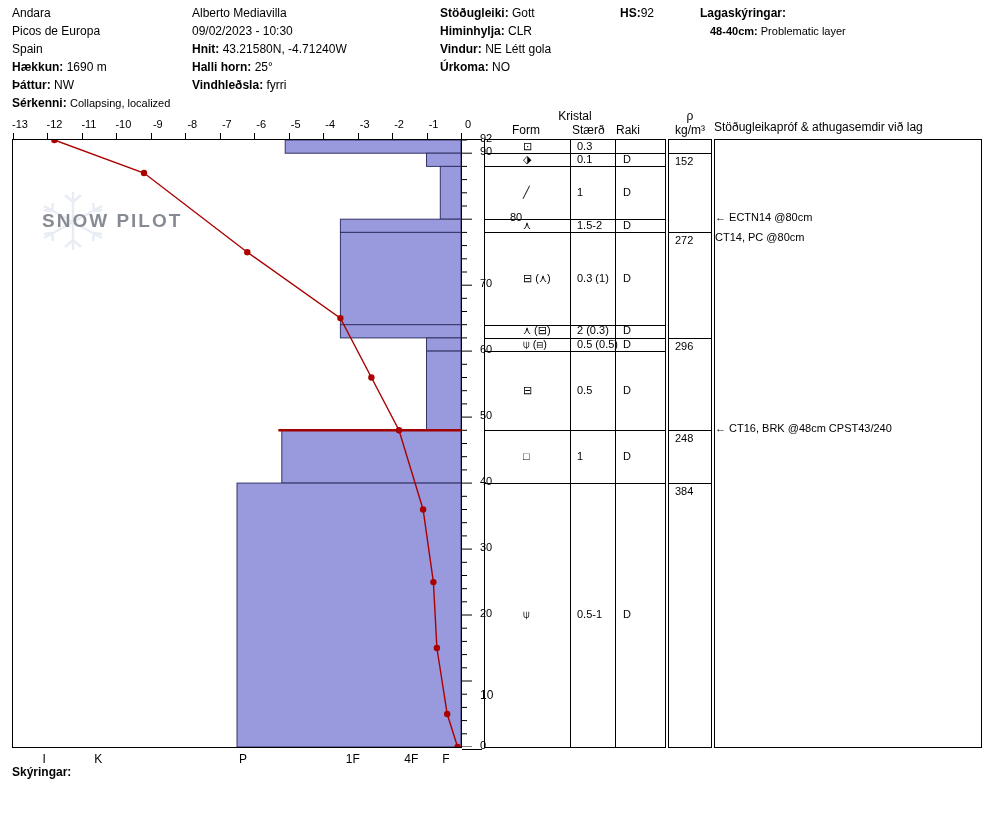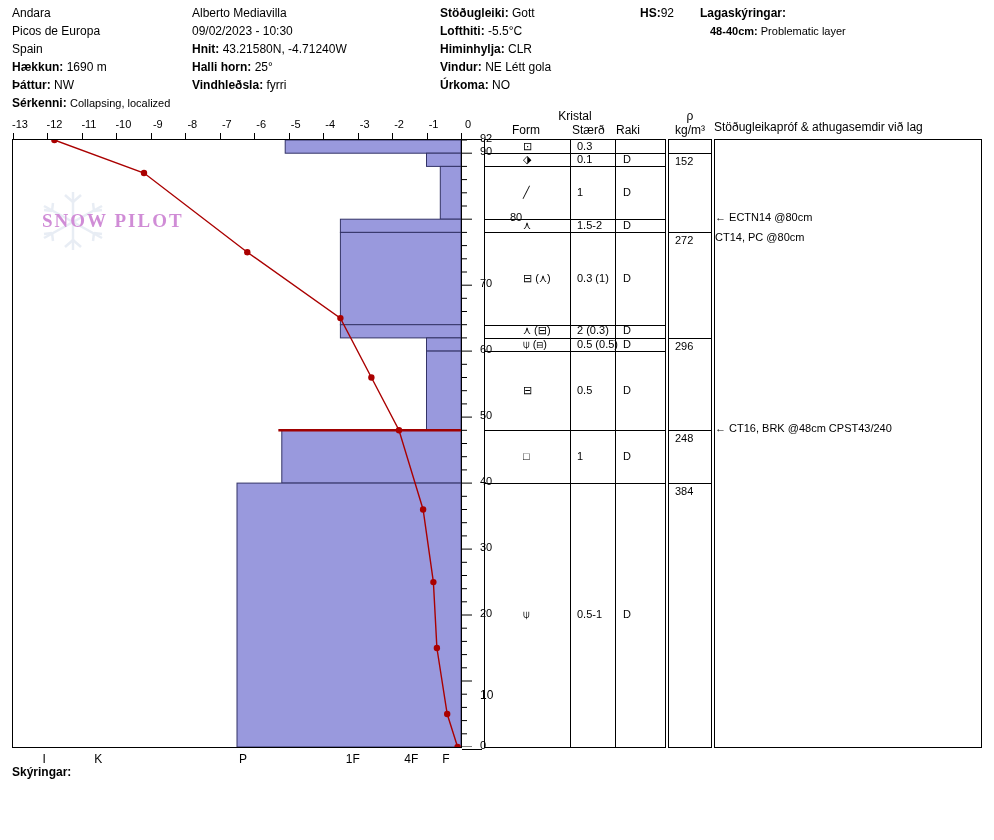--- a/index.html
+++ b/index.html
@@ -8,21 +8,21 @@
     font-family:"Liberation Sans", sans-serif;
     font-size:12px;color:#000;position:relative;overflow:hidden;
   }
   .abs{position:absolute;}
   .hdr-label{font-weight:bold;}
   
   #header{left:0;top:0;width:994px;height:106px;}
   #hdr-col1{left:12px;top:4px;width:180px;}
   #hdr-col2{left:192px;top:4px;width:250px;}
   #hdr-col3{left:440px;top:4px;width:260px;}
-  #hdr-col4{left:620px;top:4px;width:80px;margin-left:20px;}
+  #hdr-col4{left:620px;top:4px;width:80px;}
   #hdr-col5{left:700px;top:4px;width:290px;}
   .hline{height:18px;line-height:18px;white-space:nowrap;}
   .small{font-size:11px;}
   
   #plot-frame{left:12px;top:139px;width:450px;height:609px;border:1px solid #000;box-sizing:border-box;}
   #depth-axis{left:462px;top:139px;width:20px;height:609px;border-top:1px solid #000;border-bottom:1px solid #000;}
   
   #xscale{left:12px;top:118px;width:452px;height:21px;}
   .xt{position:absolute;top:0;font-size:11px;text-align:center;width:26px;padding-left:7px;}
   .xtick{position:absolute;bottom:0;width:1px;height:6px;background:#000;}
@@ -37,22 +37,22 @@
   .gcell{position:absolute;font-size:11px;}
   .gform{left:38px;}
   .gsize{left:92px;}
   .graki{left:138px;}
   .vline{position:absolute;top:0;width:1px;height:100%;background:#000;}
   
   #bottom-letters{left:12px;top:752px;width:452px;height:18px;}
   .bl{position:absolute;font-size:12px;}
   
   #watermark{left:28px;top:186px;width:180px;height:70px;opacity:.5;}
-  #wm-text{font-family:Liberation Serif, serif;font-weight:bold;font-size:19px;letter-spacing:2px;
-    color:#a21caf;position:absolute;left:14px;top:24px;}
+  #wm-text{font-family:Liberation Sans, sans-serif;font-weight:bold;font-size:19px;letter-spacing:2px;
+    color:#0f172a;position:absolute;left:14px;top:24px;}
   
   #footer{left:12px;top:765px;}
 </style>
 </head>
 <body>
 
 <div class="abs" id="header">
 
   <div class="abs" id="hdr-col1">
     <div class="hline"><span>Andara</span></div>
@@ -66,21 +66,20 @@
   <div class="abs" id="hdr-col2">
     <div class="hline"><span>Alberto Mediavilla</span></div>
     <div class="hline"><span>09/02/2023 - 10:30</span></div>
     <div class="hline"><span class="hdr-label">Hnit:</span> <span>43.21580N, -4.71240W</span></div>
     <div class="hline"><span class="hdr-label">Halli horn:</span> <span>25°</span></div>
     <div class="hline"><span class="hdr-label">Vindhleðsla:</span> <span>fyrri</span></div>
   </div>
 
   <div class="abs" id="hdr-col3">
     <div class="hline"><span class="hdr-label">Stöðugleiki:</span> <span>Gott</span></div>
-    <div class="hline"><span class="hdr-label">Lofthiti:</span> <span>-5.5°C</span></div>
     <div class="hline"><span class="hdr-label">Himinhylja:</span> <span>CLR</span></div>
     <div class="hline"><span class="hdr-label">Vindur:</span> <span>NE Létt gola</span></div>
     <div class="hline"><span class="hdr-label">Úrkoma:</span> <span>NO</span></div>
   </div>
 
   <div class="abs" id="hdr-col4">
     <div class="hline"><span class="hdr-label">HS:</span><span>92</span></div>
   </div>
 
   <div class="abs" id="hdr-col5">

